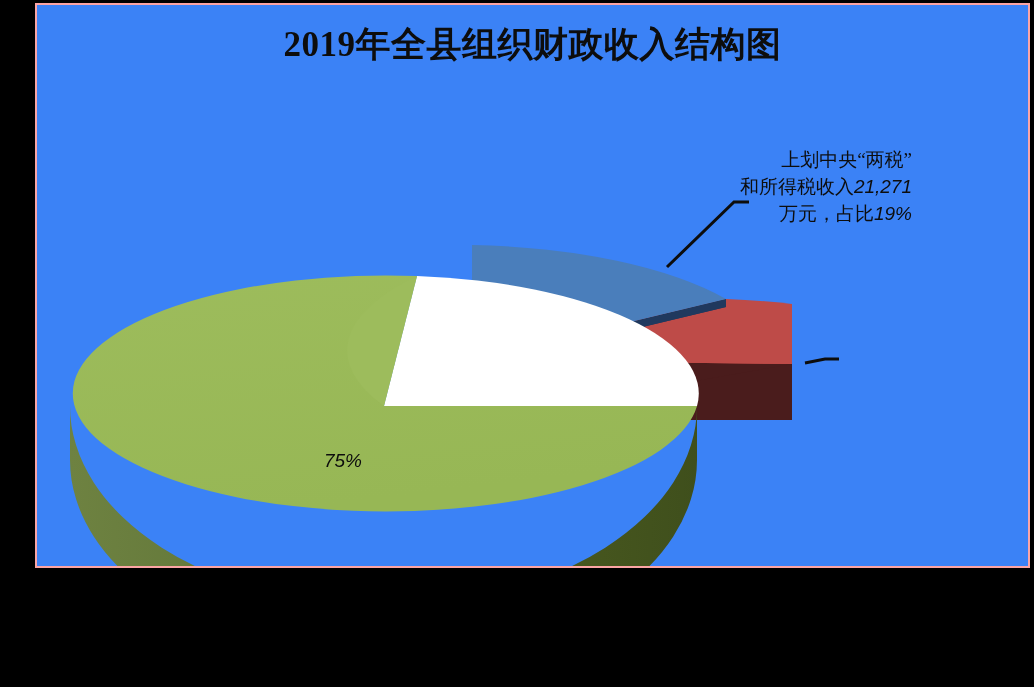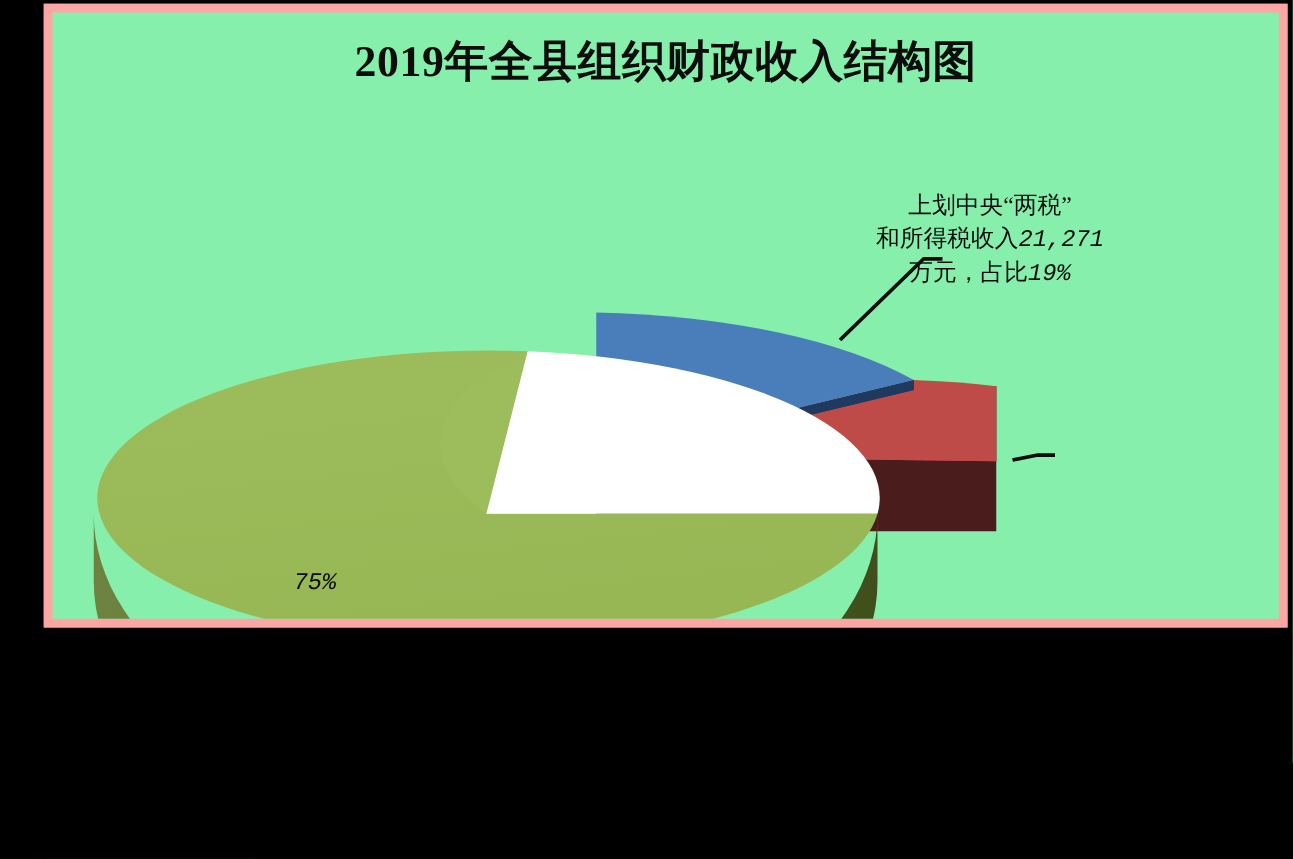--- a/index.html
+++ b/index.html
@@ -18,23 +18,23 @@
     position: absolute;
     left: 0; top: 0;
     width: 36px; height: 687px;
     background: #000000;
   }
   #chart-frame {
     position: absolute;
     left: 35px;
     top: 3px;
     width: 995px;
-    height: 499px;
-    background: #86efac;
-    border: 7px solid #fca5a5;
+    height: 565px;
+    background: #3b82f6;
+    border: 2px solid #fca5a5;
     box-sizing: border-box;
     overflow: hidden;
   }
   #chart-title {
     position: absolute;
     left: 0;
     top: 16px;
     width: 100%;
     text-align: center;
     font-size: 35px;
@@ -48,27 +48,27 @@
     left: 0;
     top: 0;
     width: 995px;
     height: 681px;
   }
   .data-label {
     position: absolute;
     font-size: 19px;
     line-height: 1.42;
     color: #0d0d0d;
-    text-align: center;
+    text-align: right;
     font-family: "Liberation Serif", "DejaVu Serif", serif;
     white-space: nowrap;
   }
   .data-label em {
     font-style: italic;
-    font-family: Liberation Mono, monospace;
+    font-family: Liberation Sans, sans-serif;
   }
   #label-central {
     left: 625px;
     top: 142px;
     width: 250px;
   }
   #label-autonomous {
     left: 763px;
     top: 303px;
     width: 185px;

